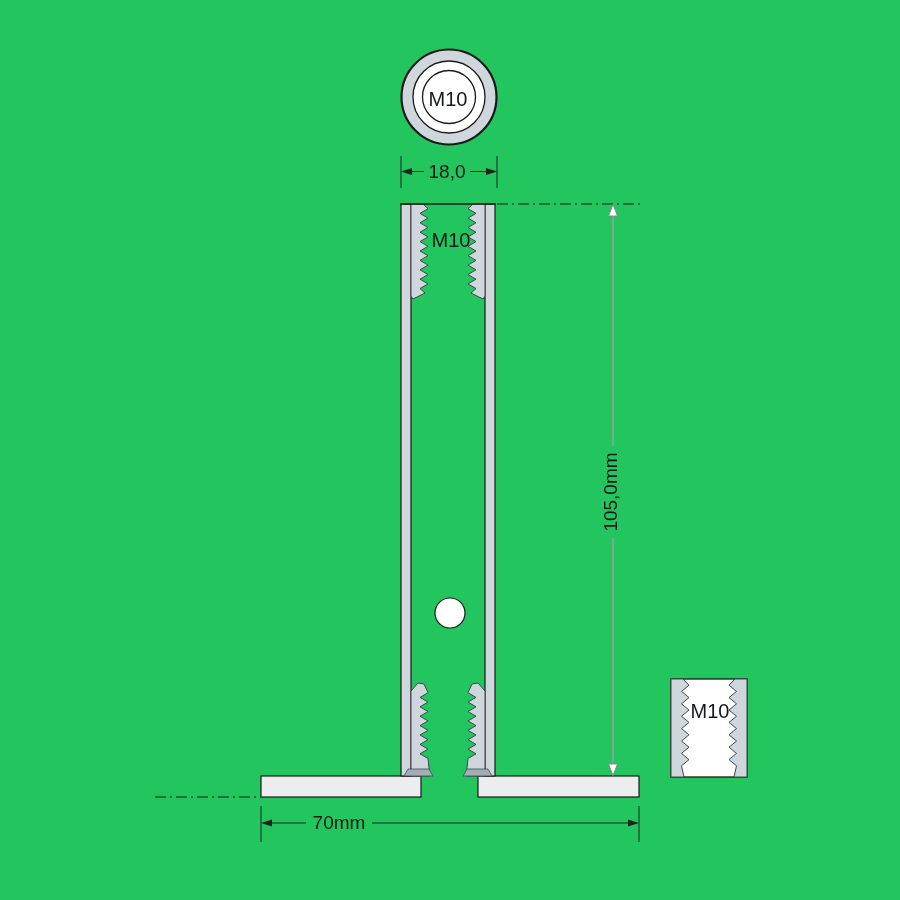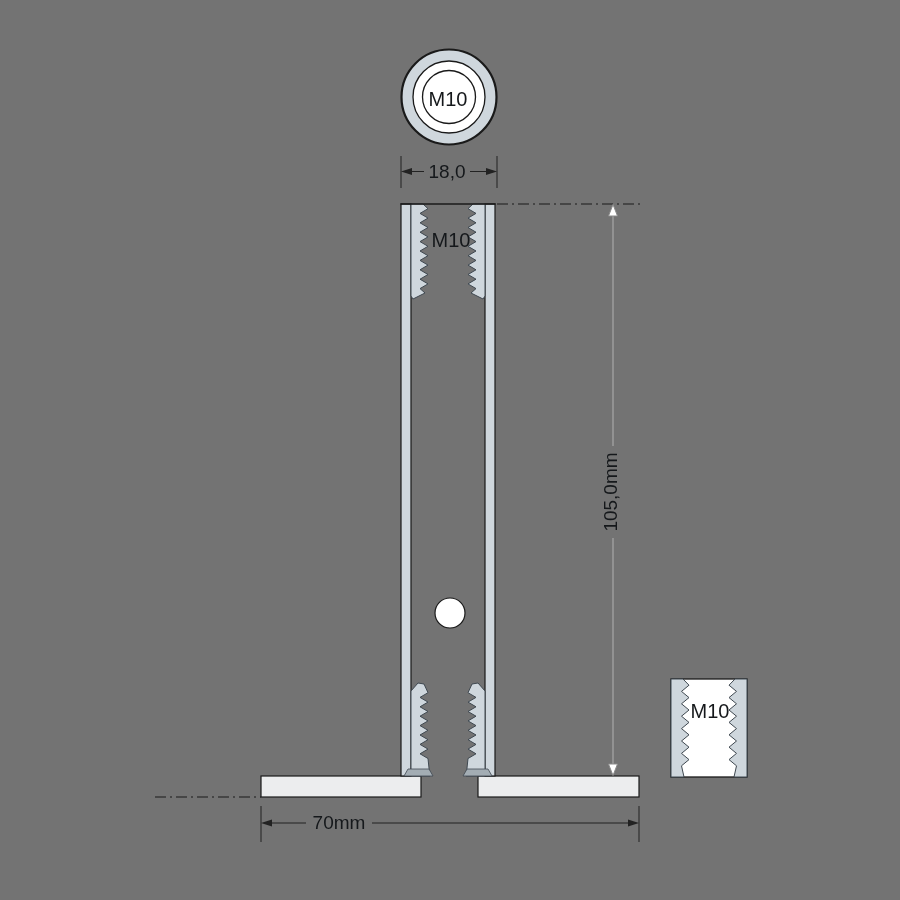--- a/index.html
+++ b/index.html
@@ -1,16 +1,16 @@
 <!DOCTYPE html>
 <html style="--material: #cfd7dd; --base: #ecedee; --outline: #1a1a1a; --thread-edge: #3f4850; --dim-gray: #a0a0a0; --foot: #a3adb4; --text: #15181b;"><head>
 <meta charset="utf-8">
 <style>
   html,body{margin:0;padding:0;background:#fff;}
-  .page{position:relative;width:900px;height:900px;background:#737373;overflow:hidden;
+  .page{position:relative;width:900px;height:900px;background:#22c55e;overflow:hidden;
         font-family:"Liberation Sans",sans-serif;}
   svg{display:block;}
   .material{fill:var(--material,#cfd7dd);stroke:var(--outline,#1a1a1a);stroke-width:1.2;}
   .thread{fill:var(--material,#cfd7dd);stroke:var(--thread-edge,#3f4850);stroke-width:1;}
   .foot{fill:var(--foot,#a3adb4);stroke:var(--thread-edge,#3f4850);stroke-width:0.8;}
   .base{fill:var(--base,#ecedee);stroke:var(--outline,#1a1a1a);stroke-width:1.2;}
   .outline-line{stroke:var(--outline,#1a1a1a);stroke-width:1.3;fill:none;}
   .white-fill{fill:#ffffff;stroke:var(--outline,#1a1a1a);stroke-width:1.3;}
   .centerline{stroke:var(--outline,#1a1a1a);stroke-width:1;fill:none;
               stroke-dasharray:11 4 2 4;}

